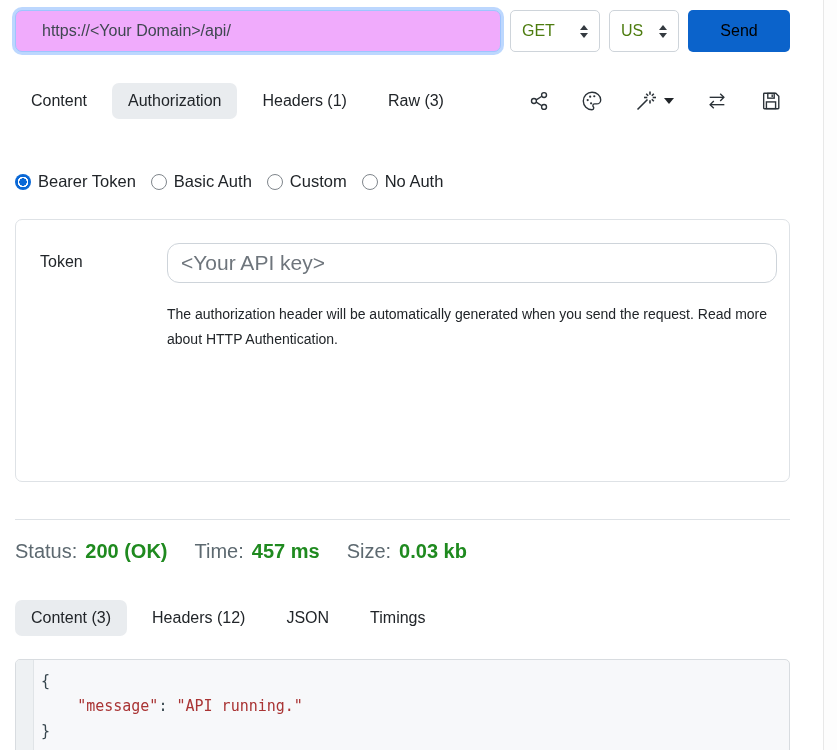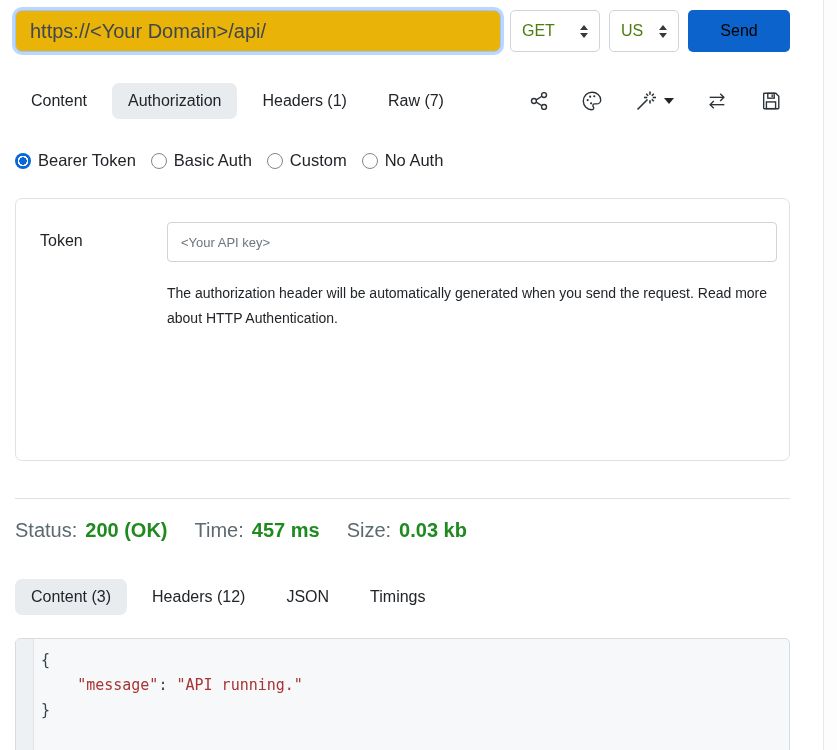--- a/index.html
+++ b/index.html
@@ -15,22 +15,22 @@
     position: absolute; top: 0; right: 0; width: 14px; height: 750px;
     background: #fdfdfd; border-left: 1px solid #e8e8e8;
   }
 
   
   .req-row { display: flex; gap: 9px; height: 42px; align-items: stretch; }
   .url-input {
     flex: 1; min-width: 0;
     border: 1px solid #9ec5fe; border-radius: 7px;
     box-shadow: 0 0 0 3px rgba(13,110,253,.28);
-    padding: 0 14px; font-size: 20px; color: #3f4750;
-    font-family: "Liberation Sans", sans-serif; outline: none; background: #eab308;
+    padding: 0 26px; font-size: 16px; color: #3f4750;
+    font-family: "Liberation Sans", sans-serif; outline: none; background: #f0abfc;
   }
   .select-box {
     display: flex; align-items: center; justify-content: space-between;
     border: 1px solid #ced4da; border-radius: 5px; background: #fff;
     padding: 0 11px; font-size: 16px; cursor: pointer; color: #4d7c0f;
   }
   .select-box.method { width: 90px; }
   .select-box.region { width: 70px; }
   .updown { display: flex; flex-direction: column; gap: 3px; align-items: center; }
   .tri-up   { width: 0; height: 0; border-left: 4px solid transparent; border-right: 4px solid transparent; border-bottom: 5px solid #343a40; }
@@ -45,37 +45,37 @@
   .tabbar { margin-top: 31px; display: flex; align-items: center; justify-content: space-between; }
   .tabs { display: flex; gap: 9px; align-items: center; text-align: center; }
   .tab { padding: 9px 16px; font-size: 16px; border-radius: 7px; cursor: pointer; white-space: nowrap; }
   .tab.active { background: #e9ecef; }
   .icon-bar { display: flex; align-items: center; gap: 31px; padding-right: 8px; }
   .icon-btn { display: flex; align-items: center; gap: 4px; cursor: pointer; }
   .icon-btn svg { display: block; }
   .caret { width: 0; height: 0; border-left: 5px solid transparent; border-right: 5px solid transparent; border-top: 6px solid #212529; }
 
   
-  .auth-row { margin-top: 32px; display: flex; gap: 15px; }
+  .auth-row { margin-top: 53px; display: flex; gap: 15px; }
   .radio-item { display: flex; align-items: center; gap: 7px; cursor: pointer; font-size: 16.5px; }
   .radio { width: 16px; height: 16px; border-radius: 50%; flex: 0 0 auto; }
   .radio.unsel { border: 1px solid #80868c; background: #fff; }
   .radio.sel { background: radial-gradient(circle, #0a68d6 0 3.6px, #ffffff 3.9px 5.1px, #0a68d6 5.4px 8px); }
 
   
   .panel {
     margin-top: 28px; height: 263px;
     border: 1px solid #dee2e6; border-radius: 7px;
     padding: 23px 12px 0 24px; display: flex;
   }
   .token-label { width: 127px; padding-top: 10px; font-size: 16px; color: #212529; }
   .token-main { flex: 1; }
   .token-input {
-    width: 100%; height: 40px; border: 1px solid #ced4da; border-radius: 4px;
-    padding: 0 13px; font-size: 13px; color: #000000; outline: none;
+    width: 100%; height: 40px; border: 1px solid #ced4da; border-radius: 12px;
+    padding: 0 13px; font-size: 21px; color: #000000; outline: none;
     font-family: "Liberation Sans", sans-serif;
   }
   .token-input::placeholder { color: #6e757c; opacity: 1; }
   .help-text { margin-top: 19px; font-size: 14px; line-height: 25px; color: #212529; }
 
   hr.sep { margin-top: 37px; border: none; border-top: 1px solid #dee2e6; }
 
   
   .status-row { margin-top: 20px; display: flex; gap: 27px; align-items: baseline; }
   .stat { font-size: 20px; }
@@ -122,21 +122,21 @@
         </span>
     </div>
     <button class="send-btn">Send</button>
   </div>
 
   <div class="tabbar">
     <div class="tabs">
       <div class="tab">Content</div>
       <div class="tab active">Authorization</div>
       <div class="tab">Headers (1)</div>
-      <div class="tab">Raw (7)</div>
+      <div class="tab">Raw (3)</div>
     </div>
     <div class="icon-bar">
       <span class="icon-btn">
         <svg width="22" height="22" viewBox="0 0 24 24" fill="none" stroke="#2b3238" stroke-width="1.5">
           <circle cx="6.5" cy="12" r="2.7"></circle>
             <circle cx="17.5" cy="5.5" r="2.7"></circle>
             <circle cx="17.5" cy="18.5" r="2.7"></circle>
           <line x1="9" y1="10.7" x2="15.1" y2="6.8"></line>
             <line x1="9" y1="13.3" x2="15.1" y2="17.2"></line>
         </svg>

